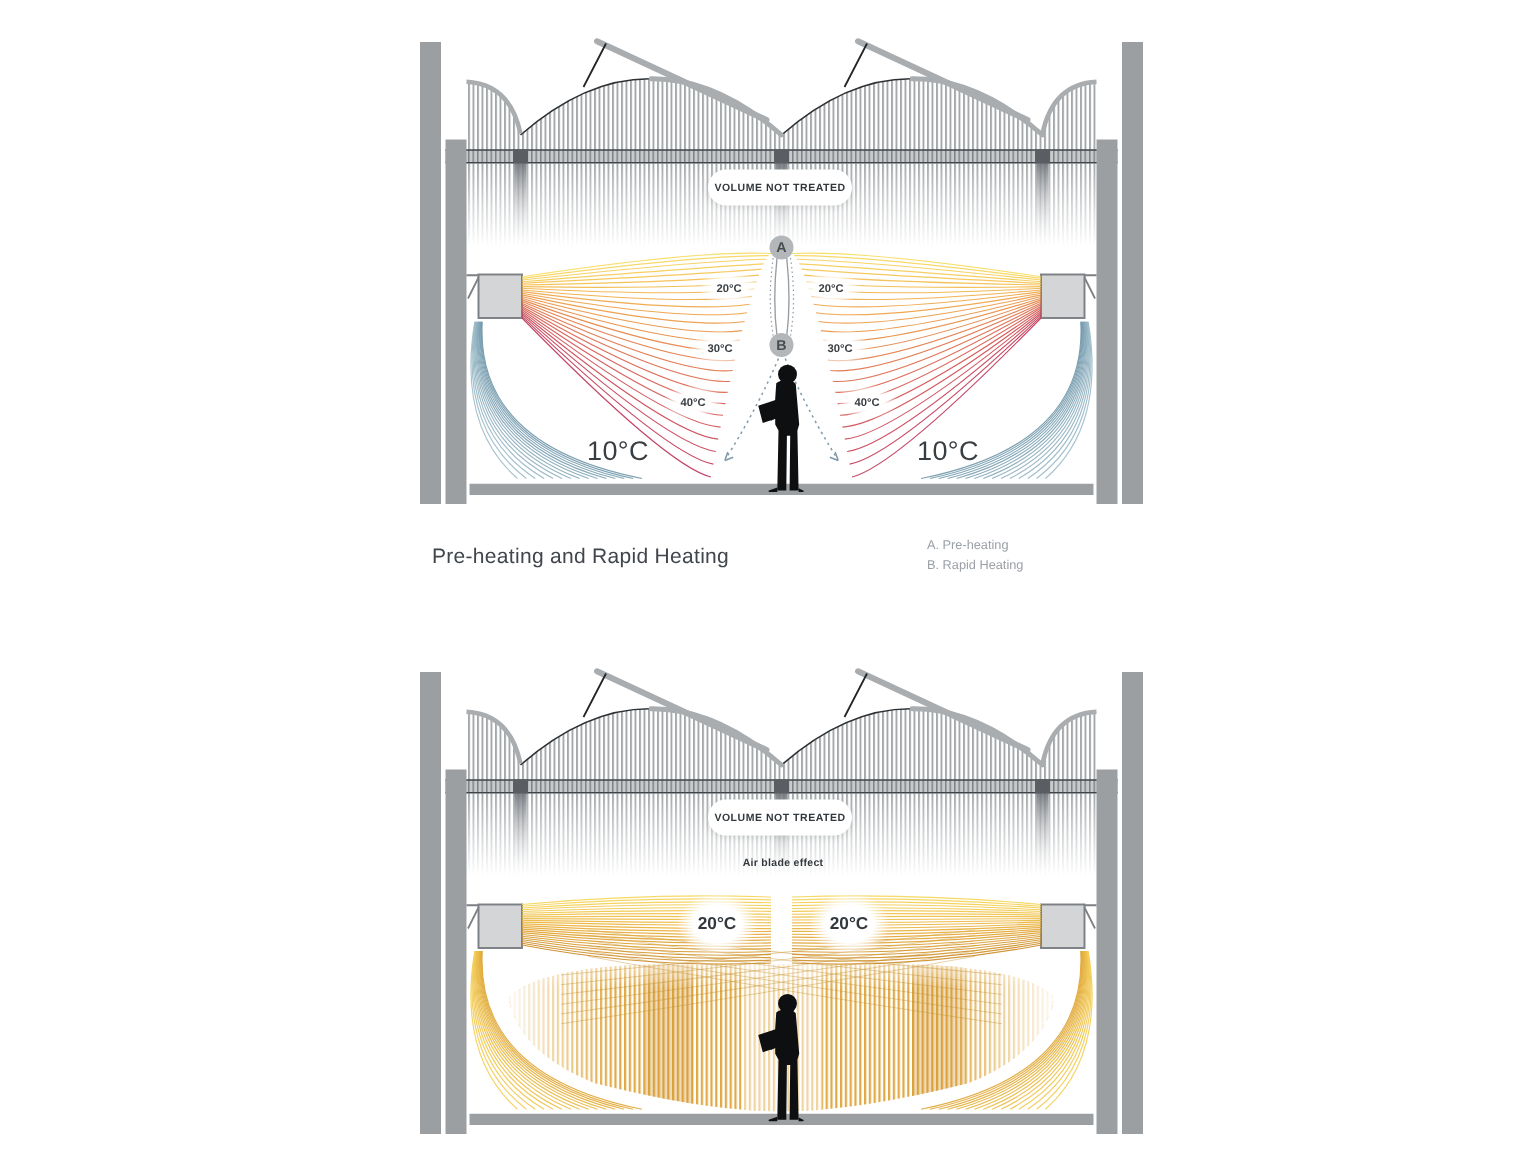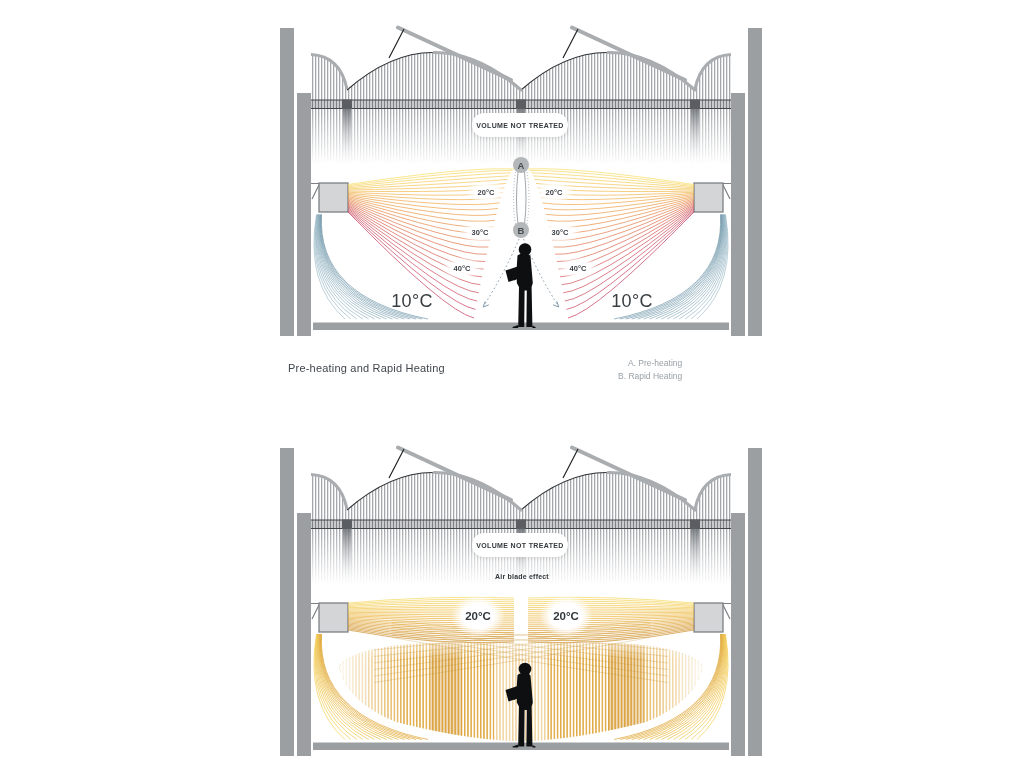--- a/index.html
+++ b/index.html
@@ -11,22 +11,22 @@
         font-size:7px;font-weight:bold;letter-spacing:.35px;color:#33383d;white-space:nowrap;}
   .marker{position:absolute;width:16px;height:16px;border-radius:50%;background:#b4b7ba;
         color:#474c51;font-size:9.5px;font-weight:600;display:flex;align-items:center;justify-content:center;}
   .tp{position:absolute;transform:translate(-50%,-50%);font-size:7.5px;font-weight:600;color:#3a3f44;
         background:radial-gradient(closest-side,rgba(255,255,255,.97) 55%,rgba(255,255,255,0));
         padding:7px 12px;white-space:nowrap;}
   .tl{position:absolute;transform:translate(-50%,-50%);font-size:18px;color:#393e43;letter-spacing:.3px;white-space:nowrap;}
   .tb{position:absolute;transform:translate(-50%,-50%);font-size:11.5px;font-weight:600;color:#33383d;
         background:radial-gradient(closest-side,#ffffff 60%,rgba(255,255,255,0));padding:15px 14px;white-space:nowrap;}
   .subtitle{position:absolute;transform:translate(-50%,-50%);font-size:7px;font-weight:bold;color:#33383d;letter-spacing:.2px;white-space:nowrap;}
-  .cap-title{position:absolute;font-size:11px;color:#41464c;letter-spacing:.2px;white-space:nowrap;}
-  .legend{position:absolute;font-size:8.5px;color:#9aa0a6;line-height:12.5px;white-space:nowrap;text-align:right;}
+  .cap-title{position:absolute;font-size:14px;color:#41464c;letter-spacing:.2px;white-space:nowrap;}
+  .legend{position:absolute;font-size:8.5px;color:#9aa0a6;line-height:12.5px;white-space:nowrap;}
 </style>
 </head>
 <body>
 
 <div class="stage">
   <svg id="scene" width="1024" height="768" viewBox="0 0 1024 768">
       <defs>
         <pattern id="grayStripes" width="3" height="10" patternUnits="userSpaceOnUse">
           <rect x="0" y="0" width="1.3" height="10" fill="#a4a8ab"></rect>
         </pattern>

